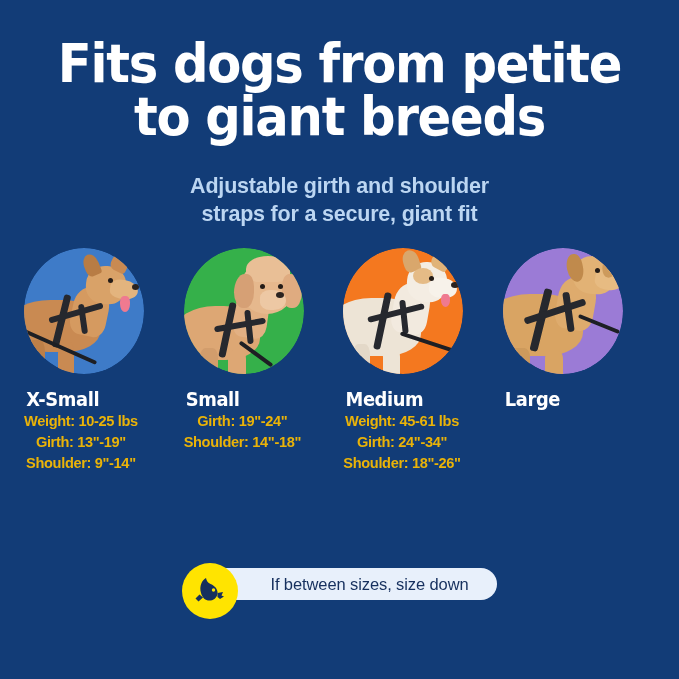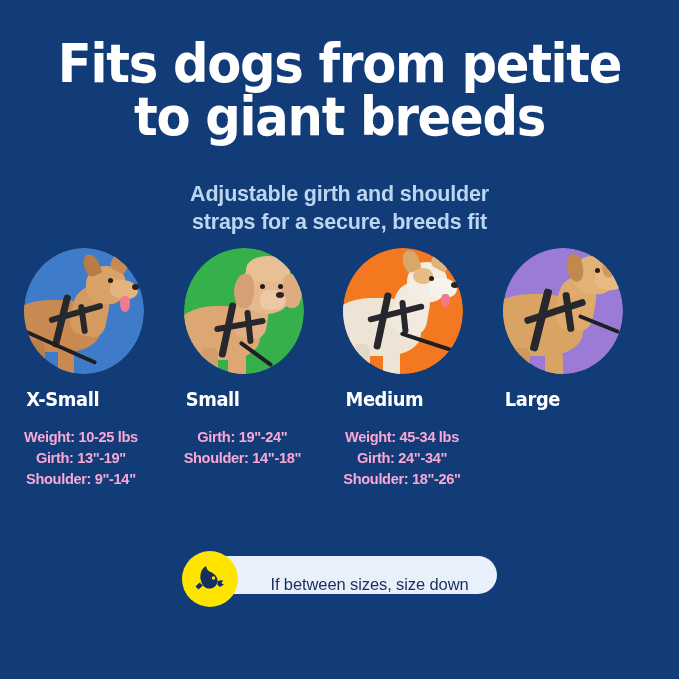--- a/index.html
+++ b/index.html
@@ -21,21 +21,21 @@
     line-height:0.98;
     font-weight:bold;
     letter-spacing:-1.4px;
     font-family:"DejaVu Sans", sans-serif;
     transform:scaleX(0.92);
   }
   .headline .l2{display:block;}
 
   
   .subtitle{
-    position:absolute;left:0;right:0;top:180px;
+    position:absolute;left:0;right:0;top:172px;
     text-align:center;
     color:#bcd6f2;
     font-size:21.5px;
     line-height:1.32;
     font-weight:bold;
     font-family:"Liberation Sans", sans-serif;
     letter-spacing:-0.2px;
   }
   .subtitle .l2{display:block;}
 
@@ -53,22 +53,22 @@
   .photo .disc{position:absolute;inset:0;border-radius:50%;}
 
   .size-name{
     margin-top:14px;
     color:#ffffff;font-weight:bold;
     font-size:19px;letter-spacing:-0.4px;
     font-family:"DejaVu Sans", sans-serif;
     transform:scaleX(0.94);
   }
   .specs{
-    margin-top:17px;text-align:center;
-    color:#f9a8d4;font-size:14.6px;line-height:1.45;
+    margin-top:1px;text-align:center;
+    color:#eab308;font-size:14.6px;line-height:1.45;
     font-weight:bold;white-space:nowrap;
     font-family:"Liberation Sans", sans-serif;
     letter-spacing:-0.35px;
   }
   .specs span{display:block;}
 
   
   .dog{position:absolute;inset:0;}
   .dog i{position:absolute;display:block;}
   .body{border-radius:46% 40% 38% 44%;}
@@ -82,26 +82,27 @@
   .eye{background:#241c18;border-radius:50%;}
   .tongue{background:#ef7a90;border-radius:45% 45% 60% 60%;}
 
   
   .pill-wrap{
     position:absolute;left:0;right:0;top:556px;
     display:flex;justify-content:center;
   }
   .pill{
     position:relative;
-    height:38px;
+    height:32px;
     background:#e8f0fb;
     border-radius:23px;
-    display:flex;align-items:flex-end;
+    display:flex;align-items:center;
     padding-left:66px;padding-right:28px;
     margin-left:22px;
+    margin-top:12px;
   }
   .pill-text{
     color:#16305e;font-size:16.5px;font-weight:normal;
     font-family:"Liberation Sans", sans-serif;
     letter-spacing:-0.1px;white-space:nowrap;
   }
   .badge{
     position:absolute;left:-22px;top:-5px;
     width:56px;height:56px;border-radius:50%;
     background:#ffe400;
@@ -114,21 +115,21 @@
 
 <div class="page">
 
   <div class="headline">
     <span>Fits dogs from petite</span>
     <span class="l2">to giant breeds</span>
   </div>
 
   <div class="subtitle">
     <span>Adjustable girth and shoulder</span>
-    <span class="l2">straps for a secure, breeds fit</span>
+    <span class="l2">straps for a secure, giant fit</span>
   </div>
 
   <div class="sizes">
 
     <div class="size-col">
       <div class="photo">
         <div class="disc" style="background:#3e7bc8"></div>
         <div class="dog">
           <i class="body" style="left:-16px;top:52px;width:92px;height:52px;background:#c98a52;"></i>
           <i class="leg" style="left:4px;top:92px;width:17px;height:40px;background:#bd7f48;"></i>
@@ -201,21 +202,21 @@
           <i class="nose" style="left:108px;top:34px;width:8px;height:6px;"></i>
           <i class="tongue" style="left:98px;top:46px;width:9px;height:13px;"></i>
           <i class="strap" style="left:36px;top:44px;width:7px;height:58px;transform:rotate(12deg);"></i>
           <i class="strap" style="left:24px;top:62px;width:58px;height:6px;transform:rotate(-14deg);"></i>
           <i class="strap" style="left:58px;top:52px;width:6px;height:34px;transform:rotate(-6deg);"></i>
           <i style="left:56px;top:92px;width:56px;height:4px;background:#1d1f24;border-radius:2px;transform:rotate(18deg);"></i>
         </div>
       </div>
       <div class="size-name">Medium</div>
       <div class="specs">
-        <span>Weight: 45-34 lbs</span>
+        <span>Weight: 45-61 lbs</span>
         <span>Girth: 24"-34"</span>
         <span>Shoulder: 18"-26"</span>
       </div>
     </div>
 
     <div class="size-col">
       <div class="photo">
         <div class="disc" style="background:#9b7bd6"></div>
         <div class="dog">
           <i class="body" style="left:-18px;top:46px;width:98px;height:62px;background:#d9a463;"></i>

